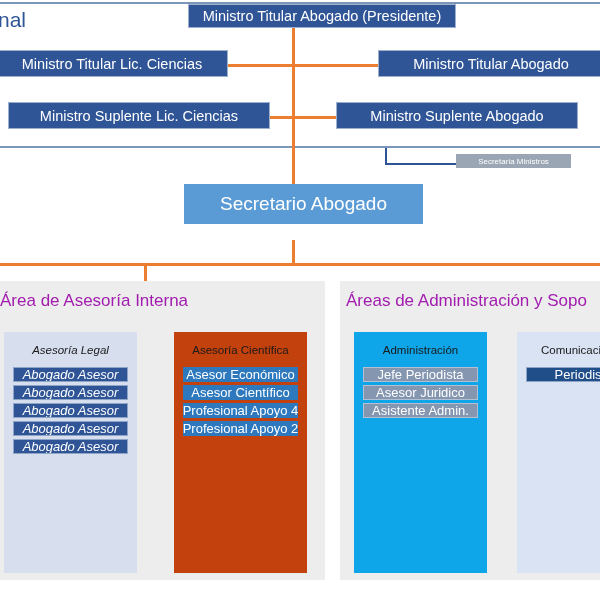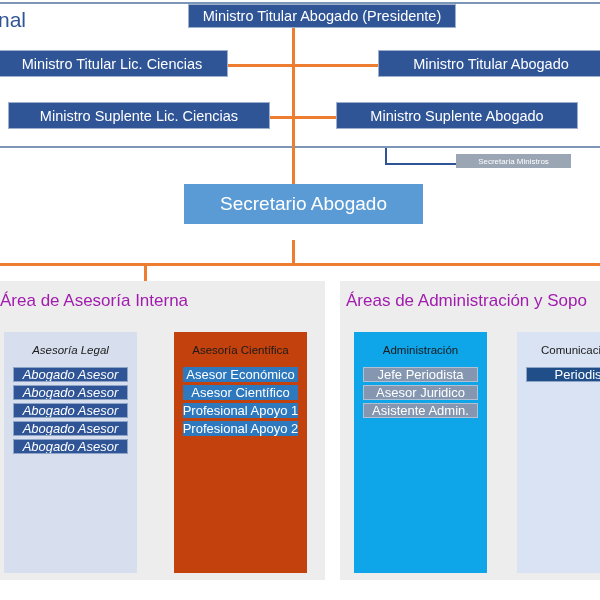--- a/index.html
+++ b/index.html
@@ -233,21 +233,21 @@
         <div class="chip">Abogado Asesor</div>
         <div class="chip">Abogado Asesor</div>
       </div>
     </div>
 
     <div class="card card-cientifica" style="left:192px;">
       <div class="card-title">Asesoría Científica</div>
       <div class="chips">
         <div class="chip">Asesor Económico</div>
         <div class="chip">Asesor Científico</div>
-        <div class="chip">Profesional Apoyo 1</div>
+        <div class="chip">Profesional Apoyo 4</div>
         <div class="chip">Profesional Apoyo 2</div>
       </div>
     </div>
   </div>
 
   <div class="panel" id="panel-right">
     <div class="panel-title">Áreas de Administración y Sopo</div>
 
     <div class="card card-admin" style="left:14px;">
       <div class="card-title">Administración</div>

